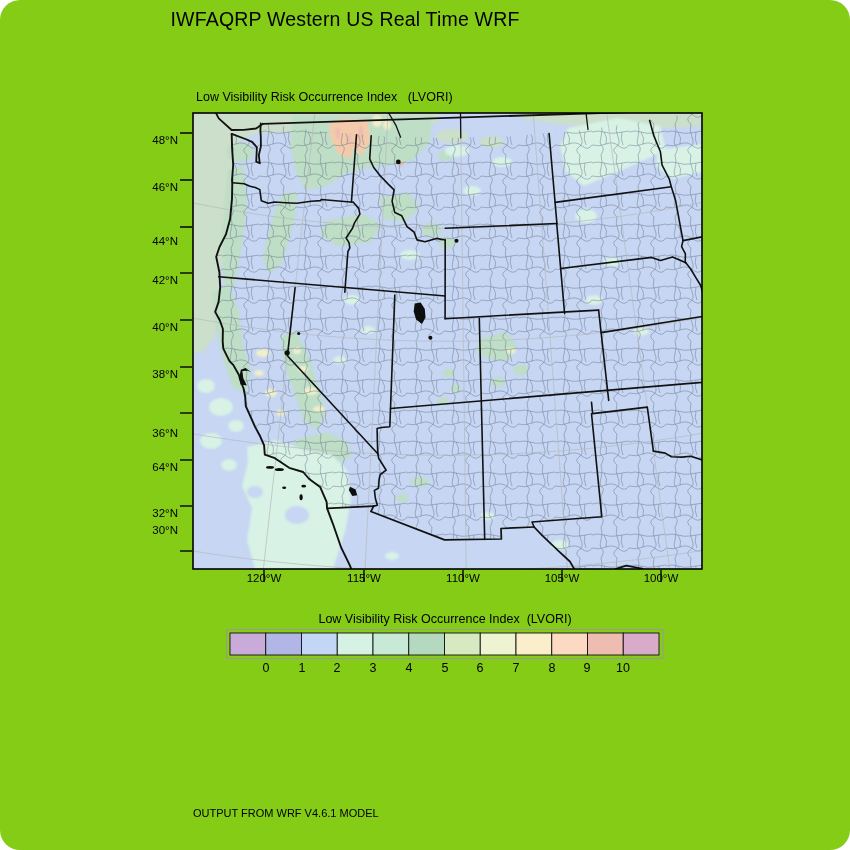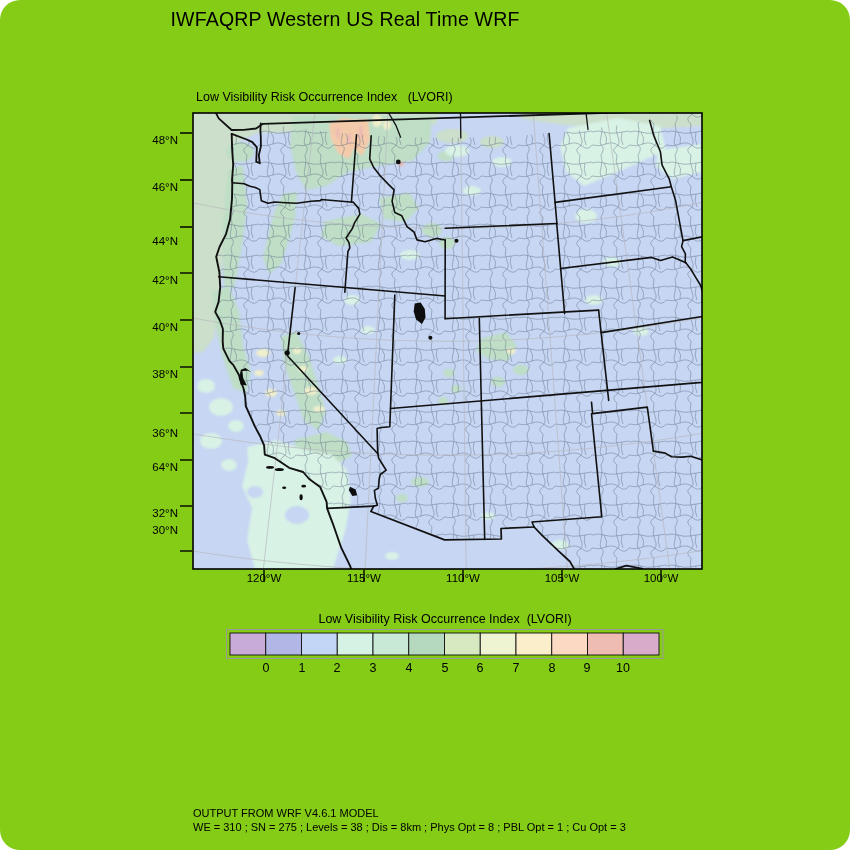--- a/index.html
+++ b/index.html
@@ -261,14 +261,13 @@
   <span class="abs cb-tick" style="left:358px">3</span>
   <span class="abs cb-tick" style="left:394px">4</span>
   <span class="abs cb-tick" style="left:430px">5</span>
   <span class="abs cb-tick" style="left:465px">6</span>
   <span class="abs cb-tick" style="left:501px">7</span>
   <span class="abs cb-tick" style="left:537px">8</span>
   <span class="abs cb-tick" style="left:572px">9</span>
   <span class="abs cb-tick" style="left:608px">10</span>
 
   <div class="abs footer-line" style="top:807px">OUTPUT FROM WRF V4.6.1 MODEL</div>
-  <div class="abs footer-line" style="top:821px">WE = 310 ; SN = 275 ; Levels = 38 ; Dis = 8km ; Phys Opt = 8 ; PBL Opt = 1 ; Cu Opt = 3</div>
 </div>
 
 </body></html>

